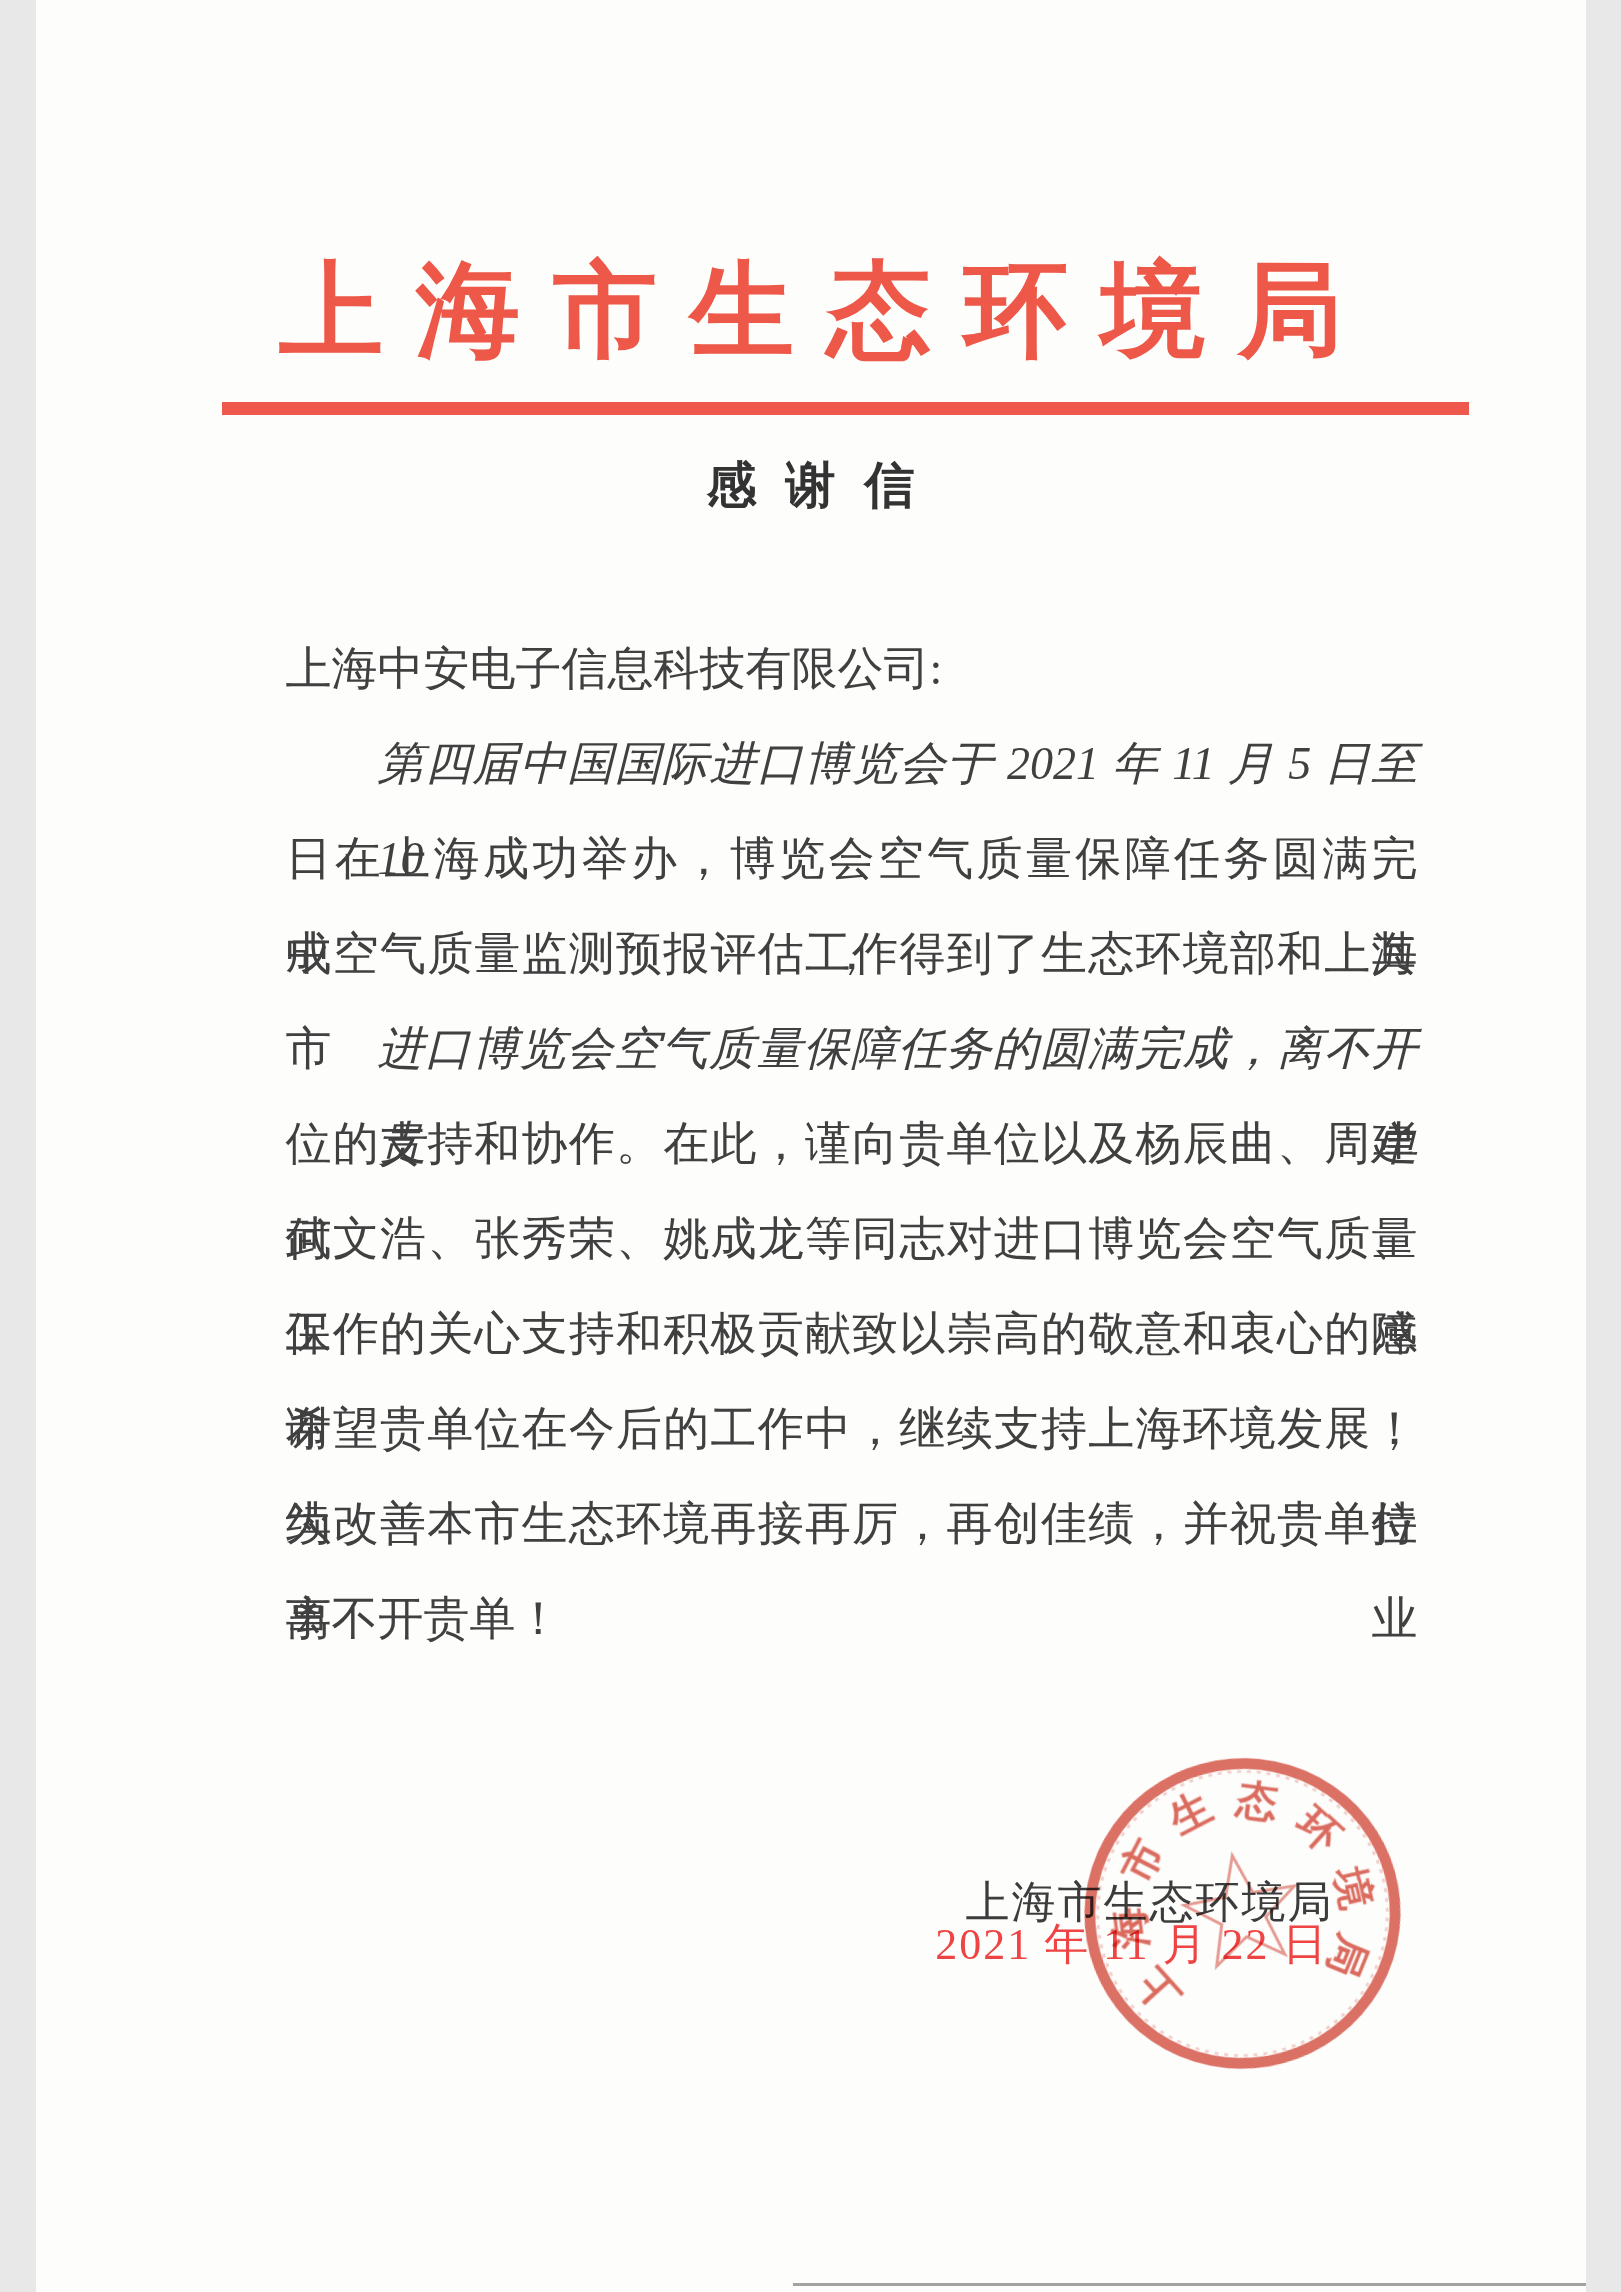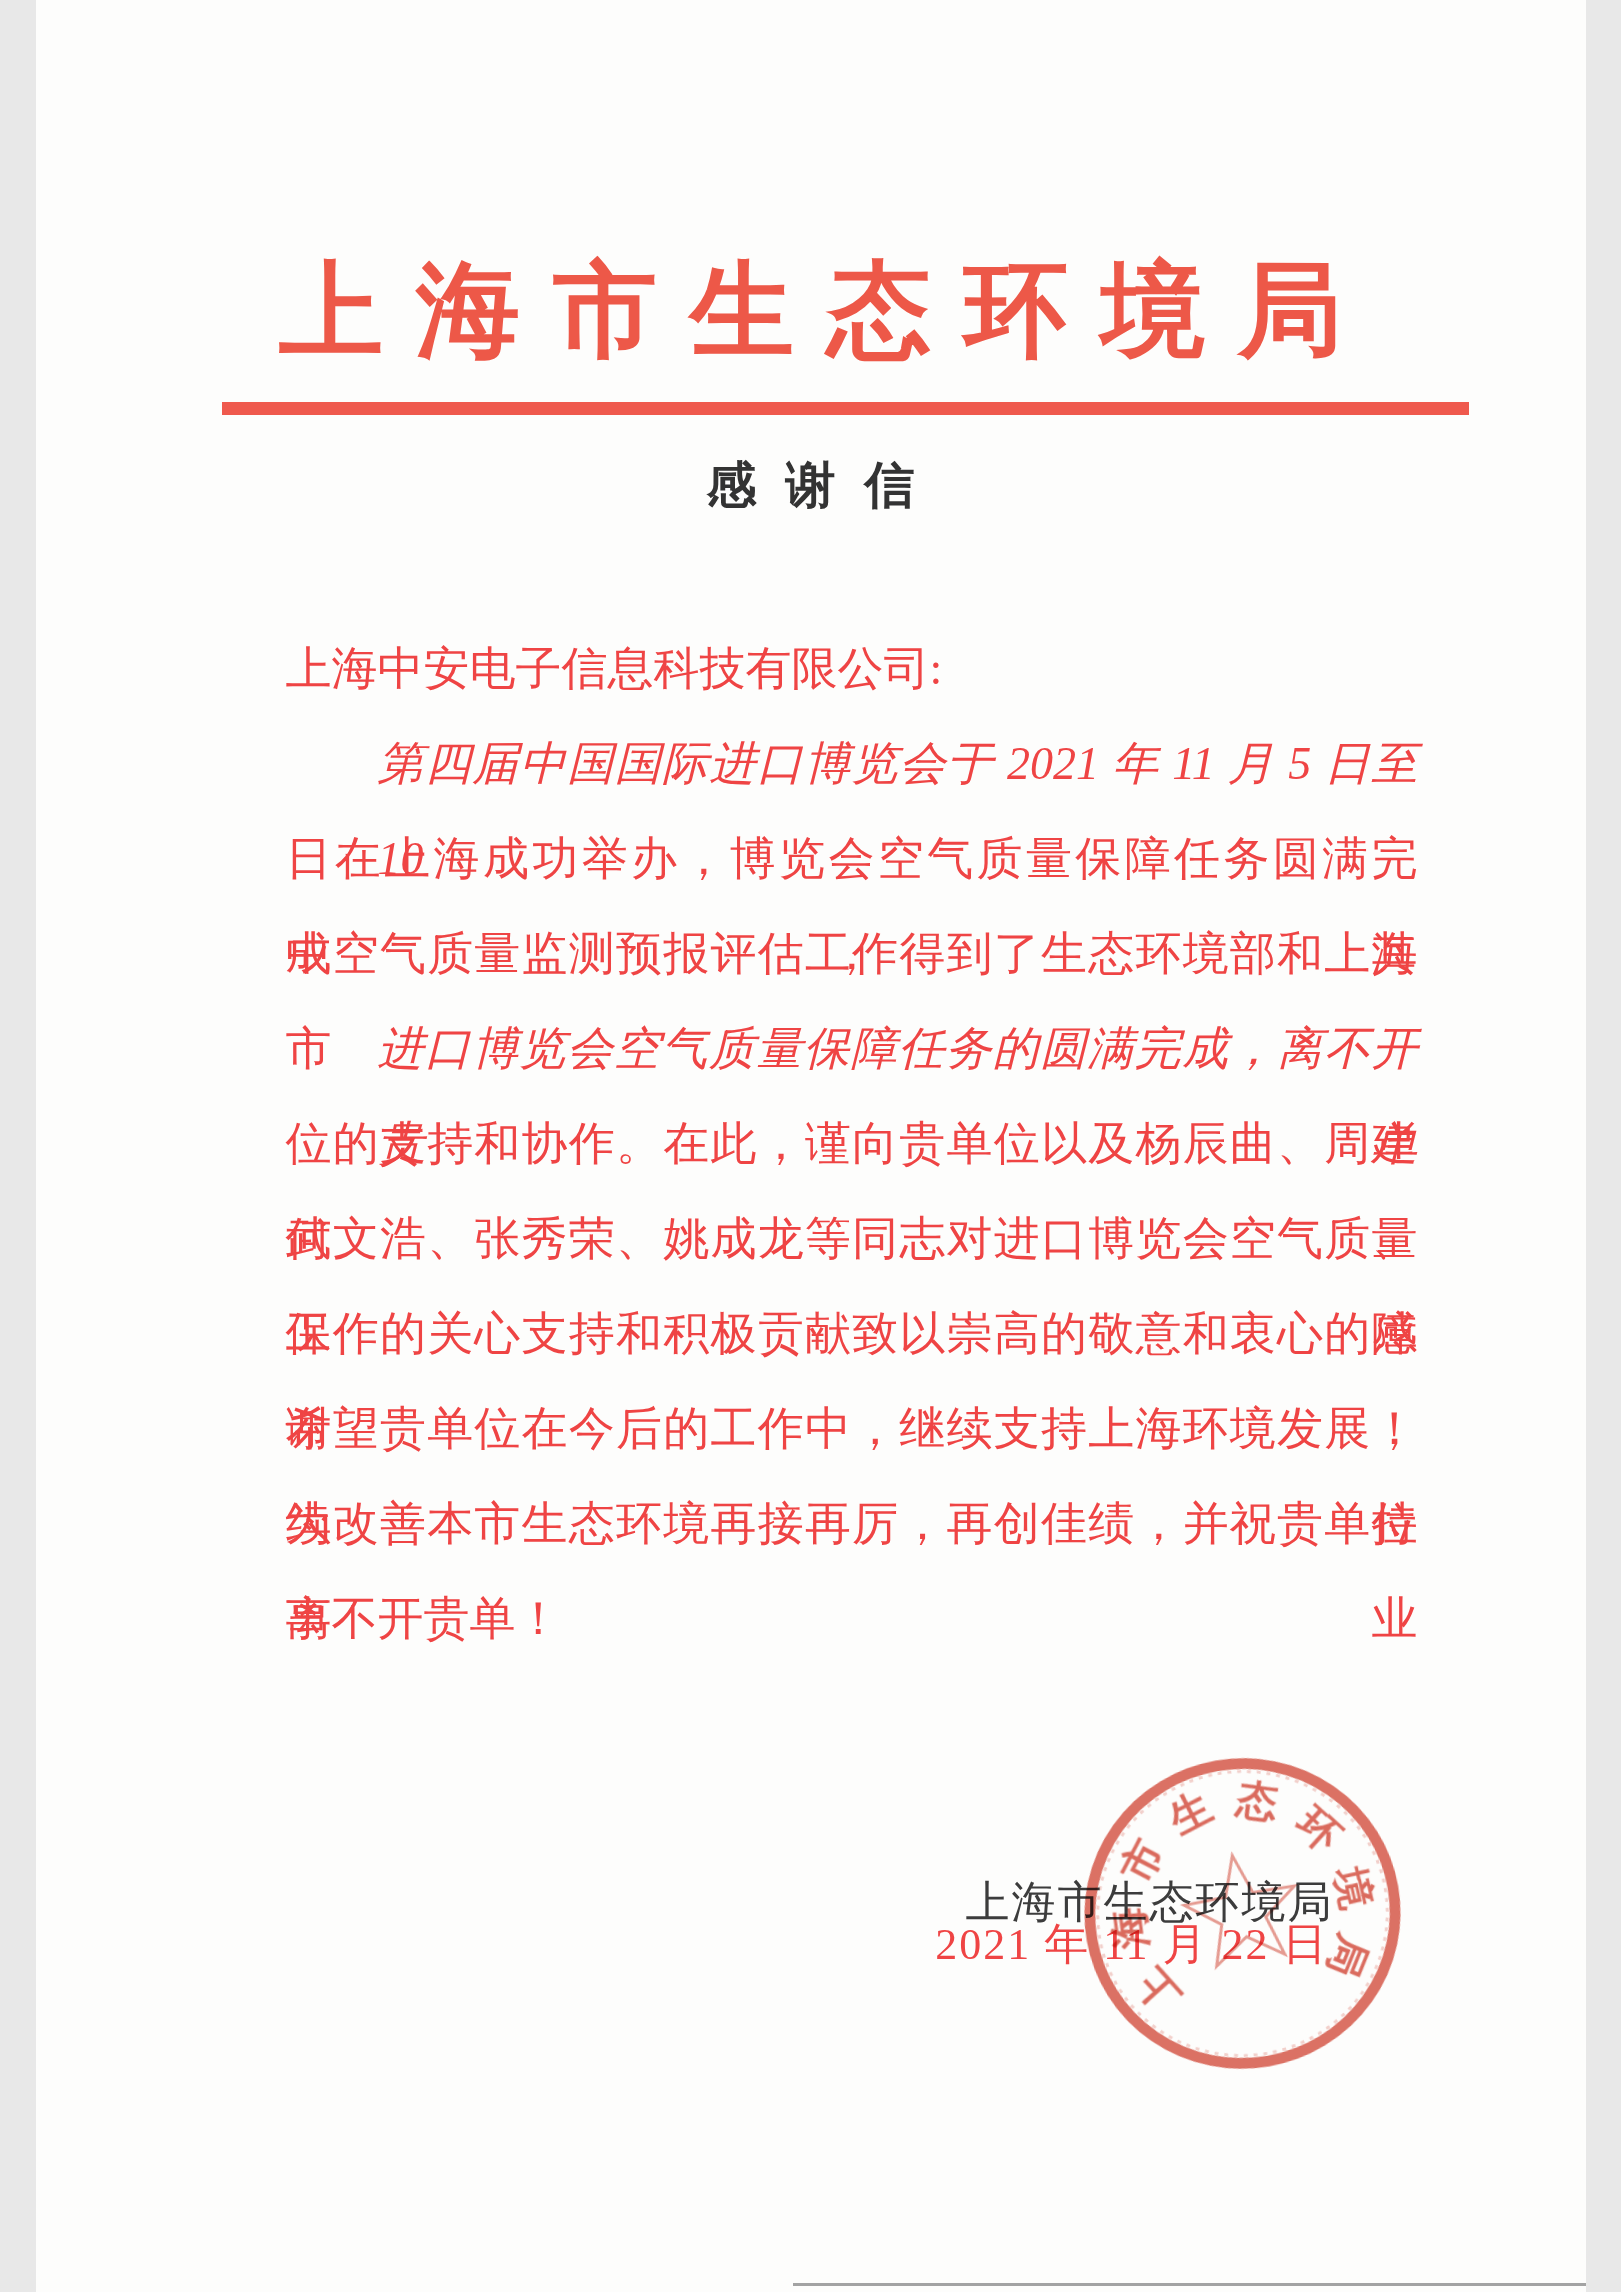--- a/index.html
+++ b/index.html
@@ -38,21 +38,21 @@
     font-weight:bold;
     letter-spacing:29px;
     text-indent:29px;
     color:#333333;
     white-space:nowrap;
   }
   .letter-body{
     position:absolute;
     top:621px;left:250px;
     width:1132px;
-    color:#ef4444;
+    color:#404040;
     font-size:46px;
   }
   .body-line{
     height:95px;
     line-height:95px;
     white-space:nowrap;
   }
   .body-line.justified{
     white-space:normal;
     text-align:justify;

